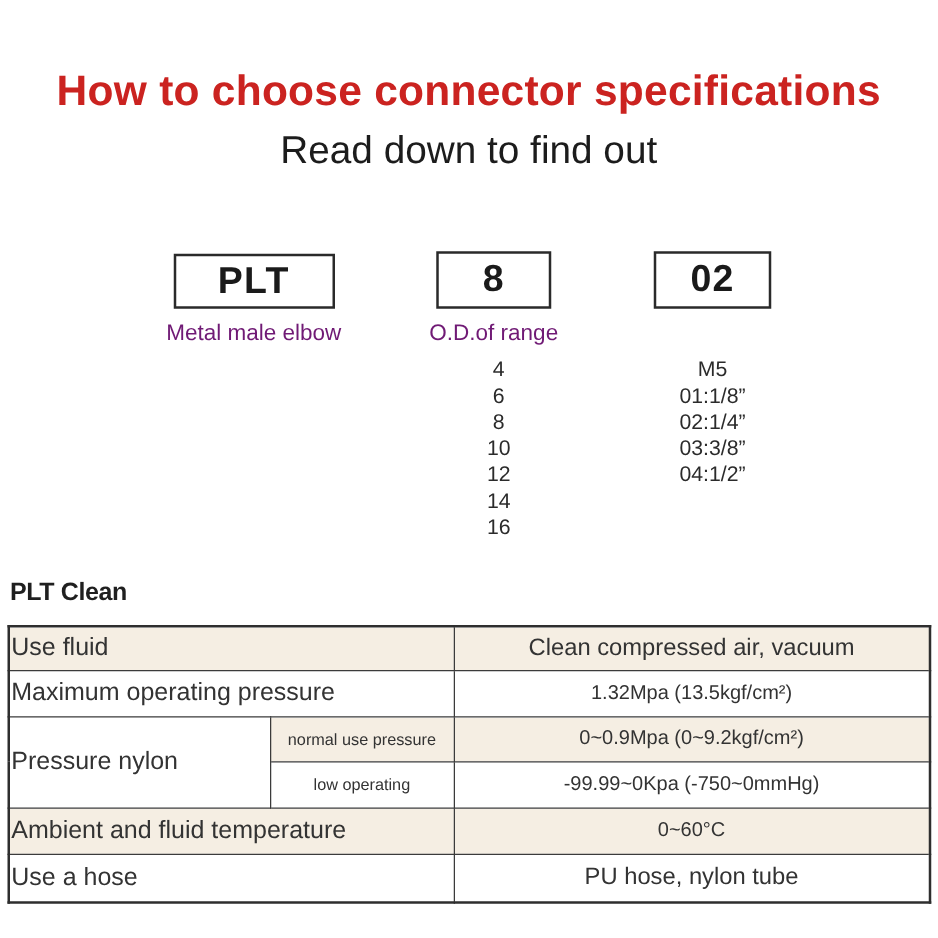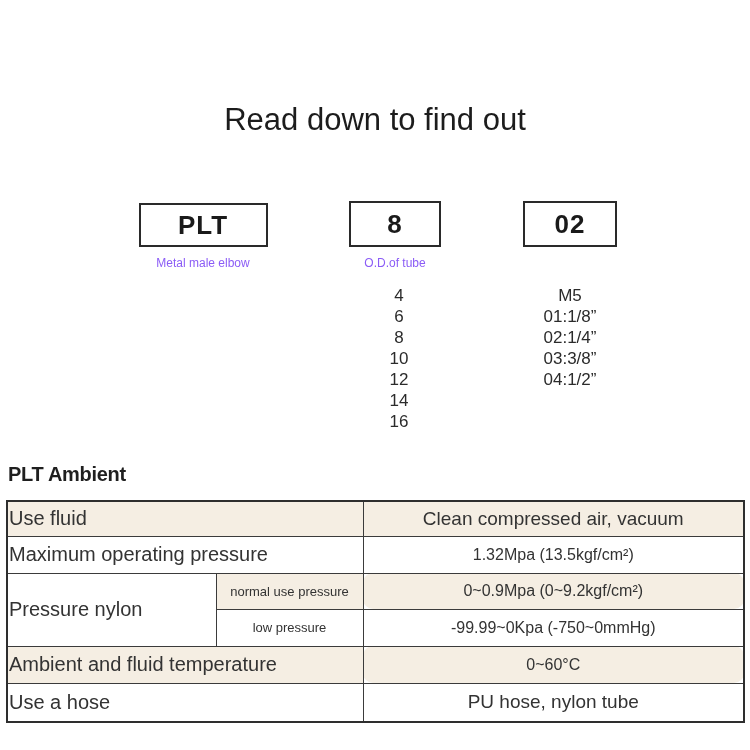--- a/index.html
+++ b/index.html
@@ -12,59 +12,60 @@
     font-size:34px;font-weight:bold;letter-spacing:0.2px;color:#cb2320;
   }
   .subtitle{
     position:absolute;left:0;top:102px;width:750px;text-align:center;
     font-size:31px;font-weight:normal;color:#1c1c1c;
   }
   .seg{position:absolute;width:200px;text-align:center;}
   .seg-box{
     margin:0 auto;border:2px solid #2a2a2a;background:#fff;
     display:flex;align-items:center;justify-content:center;
-    font-weight:bold;font-size:26px;color:#1a1a1a;letter-spacing:1px;
+    font-weight:bold;font-size:30px;color:#1a1a1a;letter-spacing:1px;
   }
-  .seg-caption{margin-top:9px;font-size:12px;color:#8b5cf6;}
+  .seg-caption{margin-top:9px;font-size:18px;color:#701a75;}
   .opt-list{position:absolute;width:200px;text-align:center;font-size:17px;color:#2b2b2b;}
   .opt-list div{line-height:21px;}
   .series-heading{
     position:absolute;left:8px;top:463px;font-size:20px;font-weight:bold;
     color:#1f1f1f;letter-spacing:-0.3px;
   }
   table.spec{
     position:absolute;left:6px;top:500px;width:737px;
     border-collapse:collapse;table-layout:fixed;
     border:2px solid #2e2e2e;
   }
   table.spec td{
     border:1px solid #3b3b3b;vertical-align:middle;
     color:#333;overflow:hidden;white-space:nowrap;
   }
   td.lbl{text-align:left;font-size:20px;}
   td.sub{text-align:center;font-size:13px;color:#3d3d3d;}
-  td.val{text-align:center;font-size:16px;border-radius:10px;}
+  td.val{text-align:center;font-size:16px;}
   td.val-lg{text-align:center;font-size:19px;}
   .shade{background:#f5eee3;}
 </style>
 </head>
 <body>
 
 <div class="page">
 
+  <div class="title">How to choose connector specifications</div>
   <div class="subtitle">Read down to find out</div>
 
   <div class="seg" style="left:103px;top:203px;">
     <div class="seg-box" style="width:125px;height:40px;">PLT</div>
     <div class="seg-caption">Metal male elbow</div>
   </div>
 
   <div class="seg" style="left:295px;top:201px;">
     <div class="seg-box" style="width:88px;height:42px;">8</div>
-    <div class="seg-caption">O.D.of tube</div>
+    <div class="seg-caption">O.D.of range</div>
   </div>
 
   <div class="seg" style="left:470px;top:201px;">
     <div class="seg-box" style="width:90px;height:42px;">02</div>
   </div>
 
   <div class="opt-list" style="left:299px;top:285px;">
     <div>4</div>
     <div>6</div>
     <div>8</div>
@@ -75,21 +76,21 @@
   </div>
 
   <div class="opt-list" style="left:470px;top:285px;">
     <div>M5</div>
     <div>01:1/8”</div>
     <div>02:1/4”</div>
     <div>03:3/8”</div>
     <div>04:1/2”</div>
   </div>
 
-  <div class="series-heading">PLT Ambient</div>
+  <div class="series-heading">PLT Clean</div>
 
   <table class="spec">
     <colgroup>
         <col style="width:209px">
         <col style="width:147px">
         <col style="width:381px">
       </colgroup>
     <tbody>
         <tr style="height:35px">
       <td colspan="2" class="lbl shade">Use fluid</td>
@@ -98,21 +99,21 @@
     <tr style="height:37px">
       <td colspan="2" class="lbl">Maximum operating pressure</td>
       <td class="val">1.32Mpa (13.5kgf/cm²)</td>
     </tr>
     <tr style="height:36px">
       <td rowspan="2" class="lbl">Pressure nylon</td>
       <td class="sub shade">normal use pressure</td>
       <td class="val shade">0~0.9Mpa (0~9.2kgf/cm²)</td>
     </tr>
     <tr style="height:37px">
-      <td class="sub">low pressure</td>
+      <td class="sub">low operating</td>
       <td class="val">-99.99~0Kpa (-750~0mmHg)</td>
     </tr>
     <tr style="height:37px">
       <td colspan="2" class="lbl shade">Ambient and fluid temperature</td>
       <td class="val shade">0~60°C</td>
     </tr>
     <tr style="height:39px">
       <td colspan="2" class="lbl">Use a hose</td>
       <td class="val-lg">PU hose, nylon tube</td>
     </tr>

